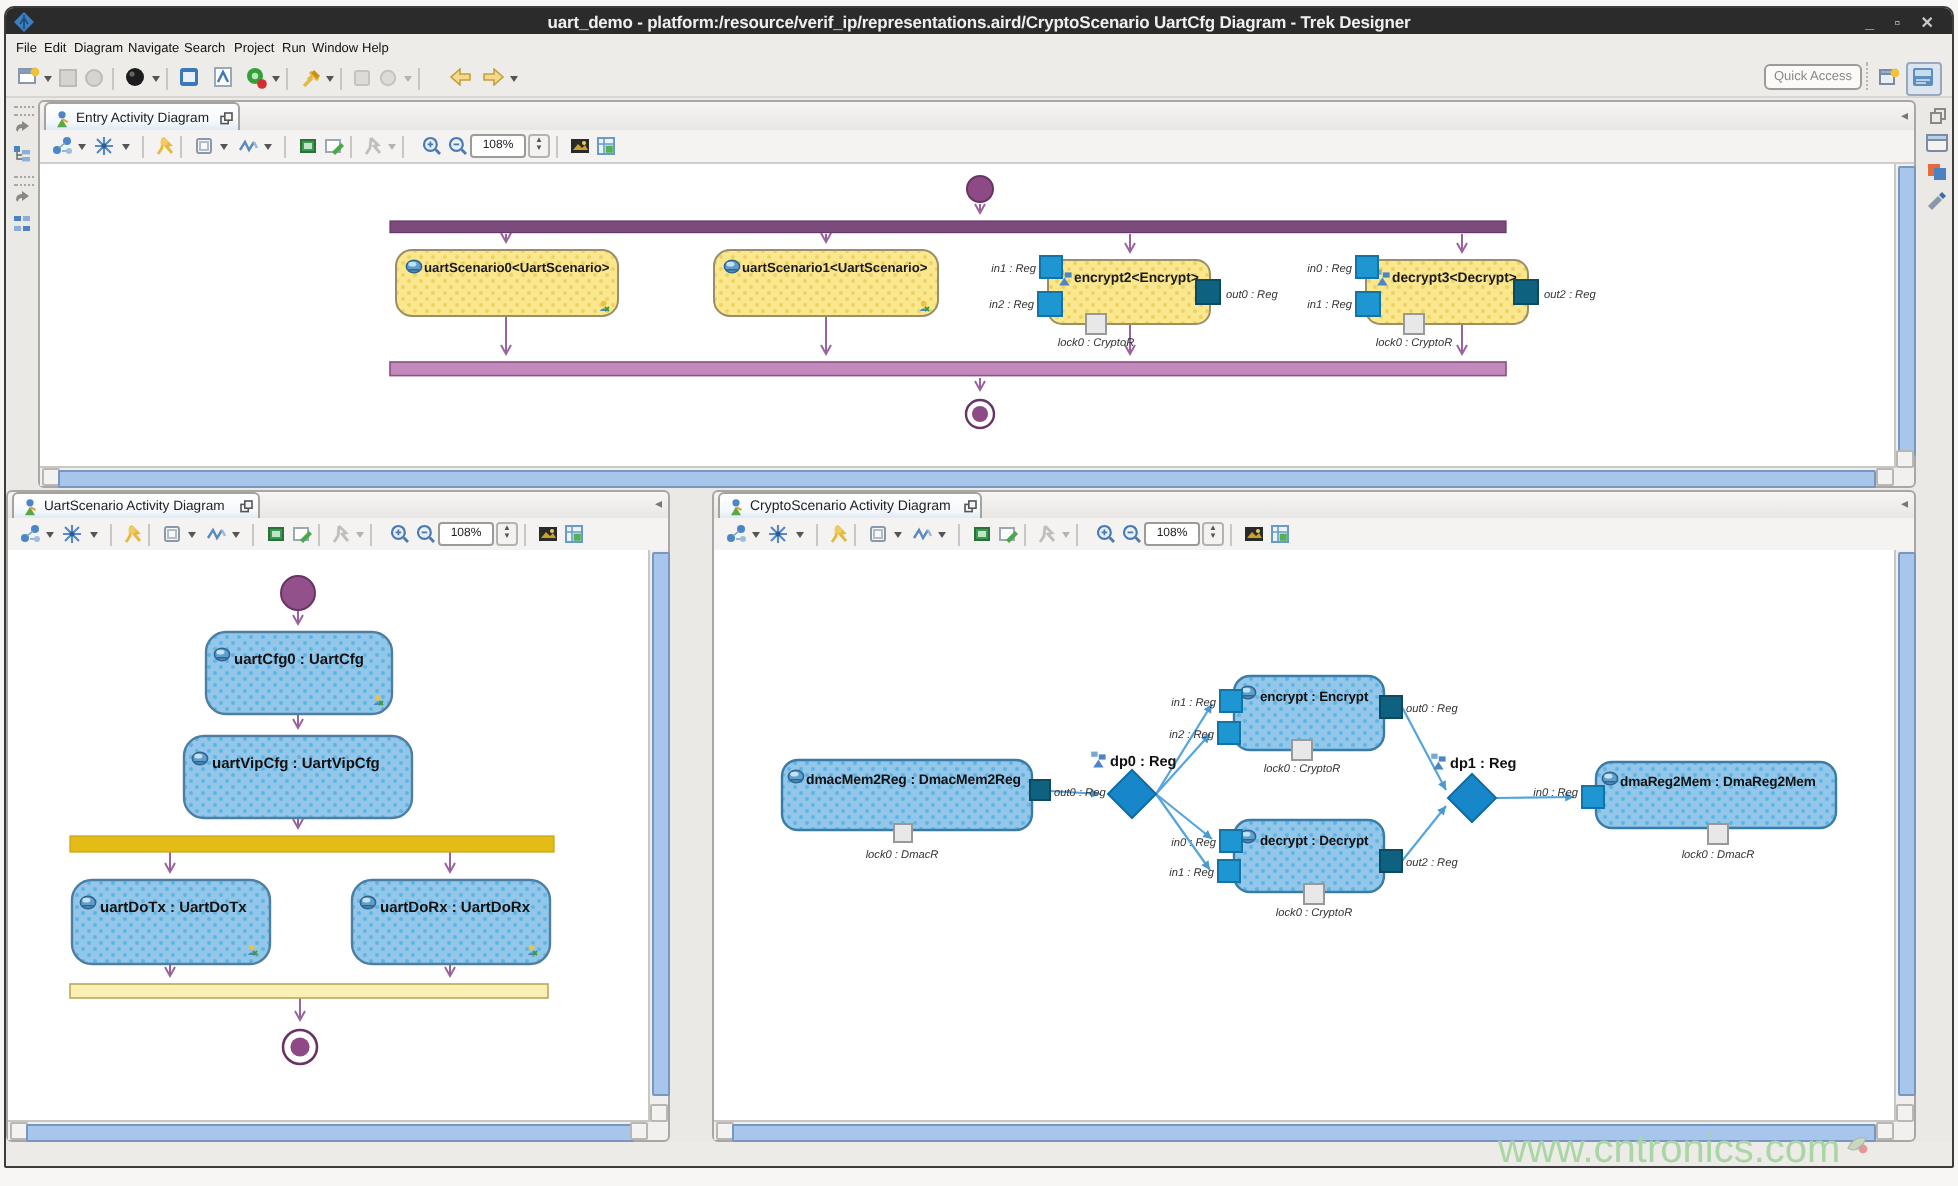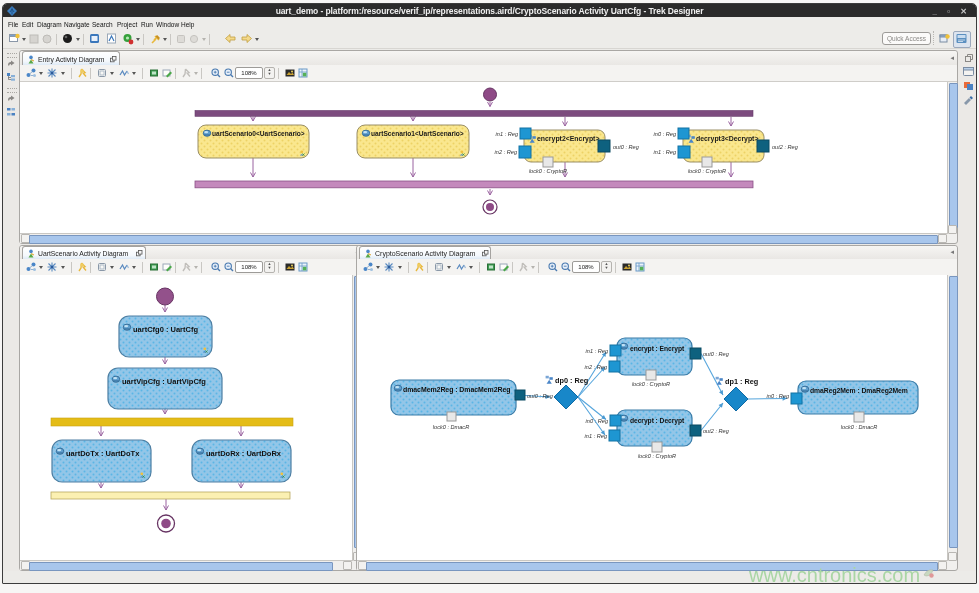--- a/index.html
+++ b/index.html
@@ -121,21 +121,21 @@
         <path d="M0.5 0.5 L4.5 2.5 L0.5 4.5 Z" fill="#4a9ad2"></path>
       </marker>
   </defs>
 </svg>
 <div class="abs" id="win">
   <div class="abs" id="titlebar">
     <svg class="ic" style="left:4px;top:2px" width="10" height="10" viewBox="0 0 10 10">
         <path d="M5 0 L10 5 L5 10 L0 5 Z" fill="#3c7fc0"></path>
         <path d="M5 1.5 L5 8.5 M3 6 L5 3 L7 6" stroke="#1b4a78" stroke-width="0.8" fill="none"></path>
       </svg>
-    <div class="abs" id="title-text">uart_demo - platform:/resource/verif_ip/representations.aird/CryptoScenario Activity UartCfg - Trek Designer</div>
+    <div class="abs" id="title-text">uart_demo - platform:/resource/verif_ip/representations.aird/CryptoScenario UartCfg Diagram - Trek Designer</div>
     <div class="abs" id="winbtns">_ ▫ ✕</div>
   </div>
   <div class="abs" id="menubar">
     <span style="left:5px">File</span>
       <span style="left:19px">Edit</span>
       <span style="left:34px">Diagram</span>
       <span style="left:61px">Navigate</span>
       <span style="left:89px">Search</span>
       <span style="left:114px">Project</span>
       <span style="left:138px">Run</span>
@@ -383,21 +383,21 @@
       <div class="thumbv" style="top:1px;height:143px;"></div>
       <div class="sbtn" style="left:0px;bottom:0px;"></div>
     </div>
     <div class="hsb" style="left:0;right:9px;bottom:0;">
       <div class="sbtn" style="left:1px;top:0px;"></div>
       <div class="thumbh" style="left:9px;width:907px;"></div>
       <div class="sbtn" style="right:1px;top:0px;"></div>
     </div>
   </div>
 
-  <div class="abs panel" id="pbl" style="left:16px;top:241px;width:330px;height:324px;padding-left:12px;">
+  <div class="abs panel" id="pbl" style="left:0;top:241px;width:330px;height:324px;">
     <div class="tabrow" style="height:13px">
         <span style="position:absolute;right:3px;top:2px;font-size:7px;color:#777;">◂</span>
       </div>
     <div class="tab" style="width:122px;height:13px;">
       <svg class="ic" style="left:4px;top:2px" width="9" height="9" viewBox="0 0 9 9">
           <use href="#tabicon"></use>
         </svg>
       <span style="position:absolute;left:15px;top:3px;">UartScenario Activity Diagram</span>
       <svg class="ic" style="left:113px;top:3px" width="7" height="7" viewBox="0 0 7 7">
           <rect x="0.5" y="2.2" width="3.6" height="3.6" fill="none" stroke="#555" stroke-width="0.8"></rect>

